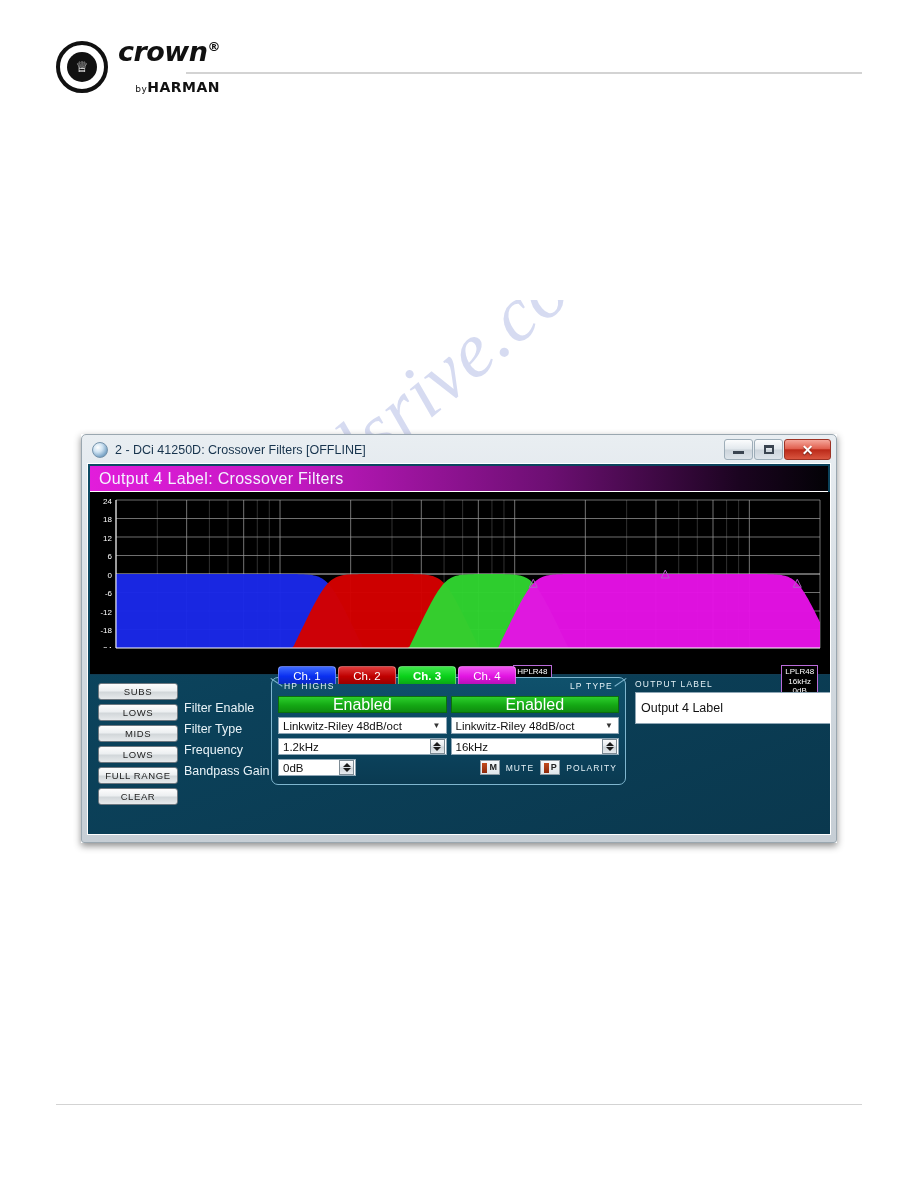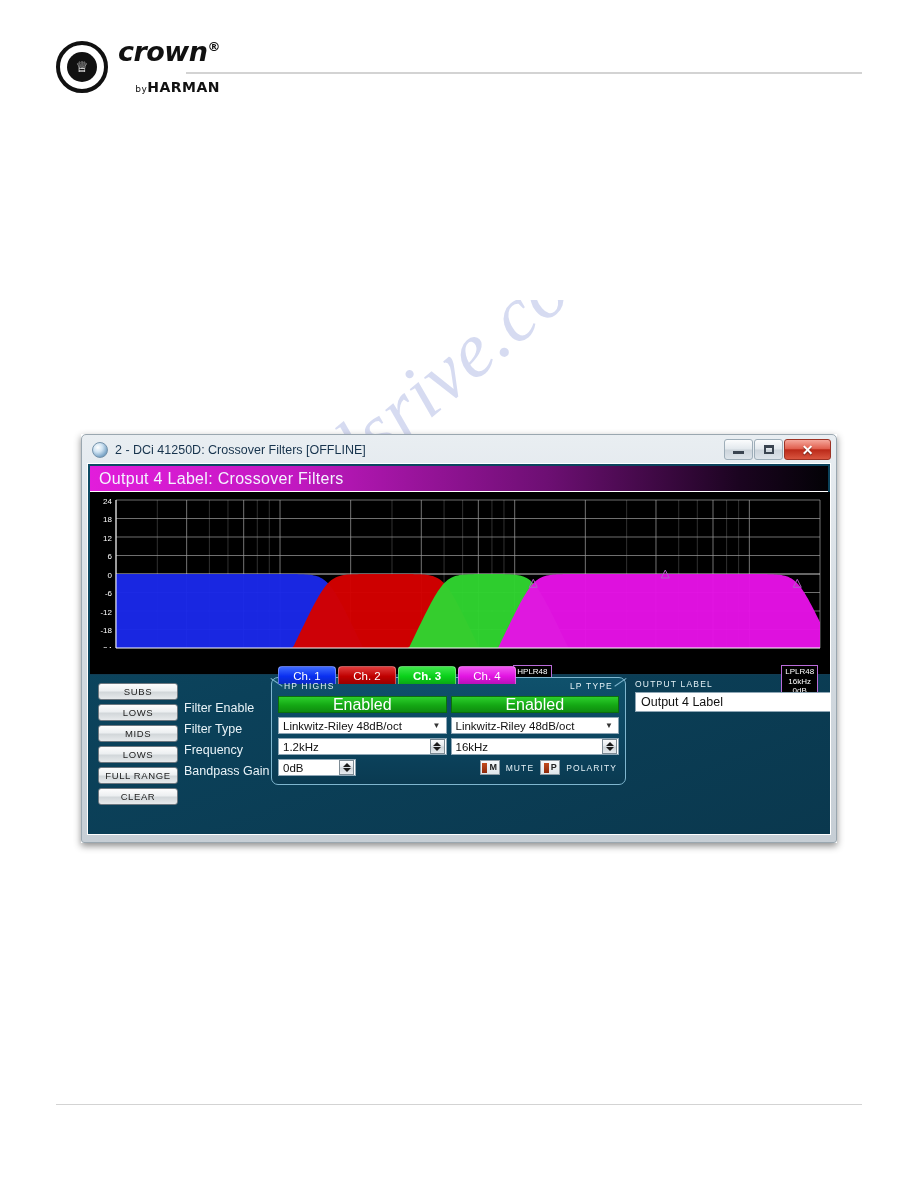--- a/index.html
+++ b/index.html
@@ -404,21 +404,21 @@
     width: 196px;
   }
   .output-label-cap {
     font-family: "Liberation Sans", sans-serif;
     font-size: 8.5px;
     color: #e4f1f7;
     letter-spacing: 1.2px;
     margin-bottom: 3px;
   }
   .output-label-input {
-    height: 20px;
+    height: 32px;
     background: #ffffff;
     border: 1px solid #8ea6b5;
     display: flex; align-items: center;
     padding-left: 5px;
     box-sizing: border-box;
     font-family: "Liberation Sans", sans-serif;
     font-size: 12.5px;
     color: #111;
   }
 

